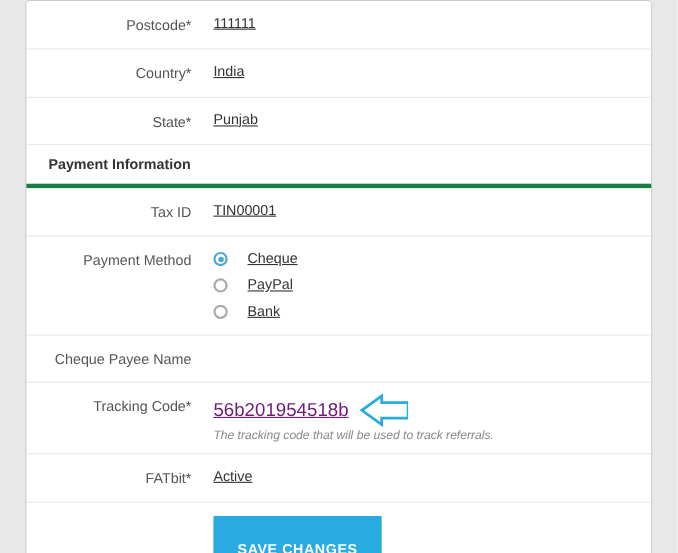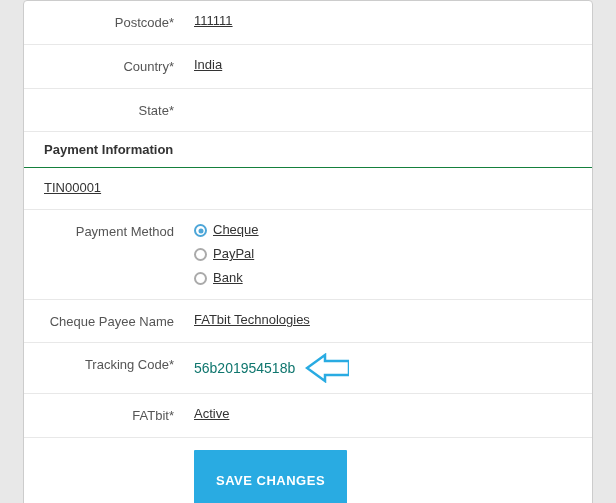--- a/index.html
+++ b/index.html
@@ -45,31 +45,31 @@
       font-size: 13px;
       color: #333;
       line-height: 1.6;
       text-decoration: underline;
     }
     .section-header {
       padding: 10px 20px;
       font-weight: bold;
       font-size: 13px;
       color: #333;
-      border-bottom: 1px solid #15803d;
+      border-bottom: 4px solid #15803d;
     }
     .radio-group {
       display: flex;
       flex-direction: column;
       gap: 3px;
     }
     .radio-item {
       display: flex;
       align-items: center;
-      gap: 6px;
+      gap: 18px;
     }
     .radio-circle {
       width: 13px;
       height: 13px;
       border-radius: 50%;
       border: 2px solid #aaa;
       display: inline-block;
       background: #fff;
       flex-shrink: 0;
     }
@@ -97,22 +97,23 @@
     }
     .tracking-value-col {
       flex: 1;
     }
     .tracking-code-line {
       display: flex;
       align-items: center;
       gap: 10px;
     }
     .tracking-code-text {
-      font-size: 14px;
-      color: #0f766e;
+      font-size: 17px;
+      color: #701a75;
+      text-decoration: underline;
     }
     .arrow-icon {
       display: inline-flex;
       align-items: center;
     }
     .arrow-icon svg {
       width: 44px;
       height: 30px;
     }
     .tracking-hint {
@@ -144,25 +145,27 @@
     <div class="value-col">111111</div>
   </div>
 
   <div class="form-row">
     <div class="label-col">Country*</div>
     <div class="value-col">India</div>
   </div>
 
   <div class="form-row">
     <div class="label-col">State*</div>
+    <div class="value-col">Punjab</div>
   </div>
 
   <div class="section-header">Payment Information</div>
 
   <div class="form-row">
+    <div class="label-col">Tax ID</div>
     <div class="value-col">TIN00001</div>
   </div>
 
   <div class="form-row">
     <div class="label-col">Payment Method</div>
     <div class="value-col">
       <div class="radio-group">
         <div class="radio-item">
           <span class="radio-circle selected"></span>
           <span>Cheque</span>
@@ -174,34 +177,34 @@
         <div class="radio-item">
           <span class="radio-circle"></span>
           <span>Bank</span>
         </div>
       </div>
     </div>
   </div>
 
   <div class="form-row">
     <div class="label-col">Cheque Payee Name</div>
-    <div class="value-col">FATbit Technologies</div>
   </div>
 
   <div class="tracking-row">
     <div class="label-col">Tracking Code*</div>
     <div class="tracking-value-col">
       <div class="tracking-code-line">
         <span class="tracking-code-text">56b201954518b</span>
         <span class="arrow-icon">
           <svg viewBox="0 0 44 30" xmlns="http://www.w3.org/2000/svg">
             <polygon points="44,8 20,8 20,2 2,15 20,28 20,22 44,22" fill="white" stroke="#29abe2" stroke-width="2.5"></polygon>
           </svg>
         </span>
       </div>
+      <div class="tracking-hint">The tracking code that will be used to track referrals.</div>
     </div>
   </div>
 
   <div class="form-row">
     <div class="label-col">FATbit*</div>
     <div class="value-col">Active</div>
   </div>
 
   <div class="form-row">
     <div class="label-col"></div>

